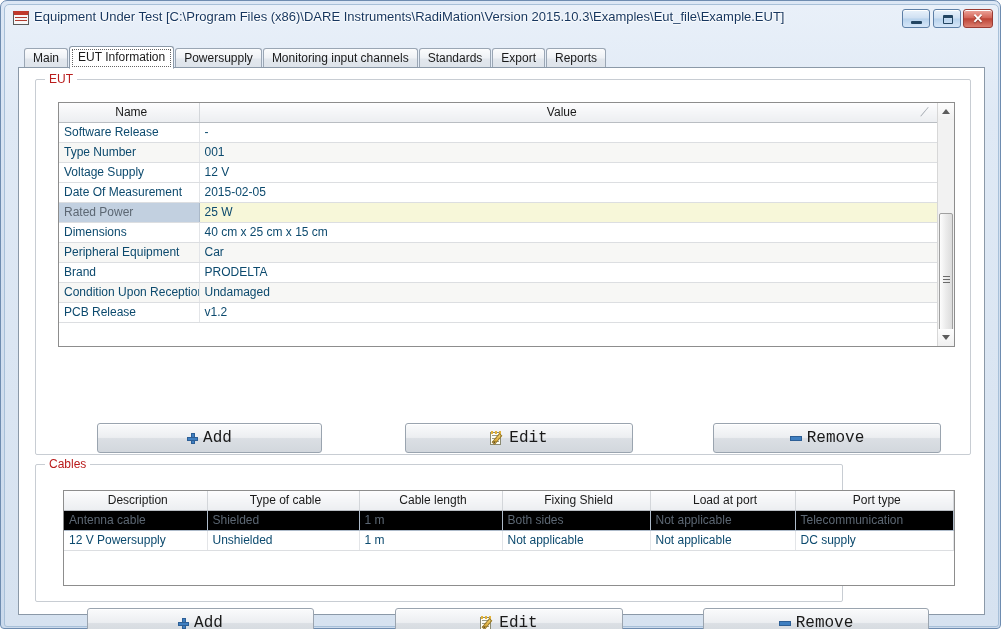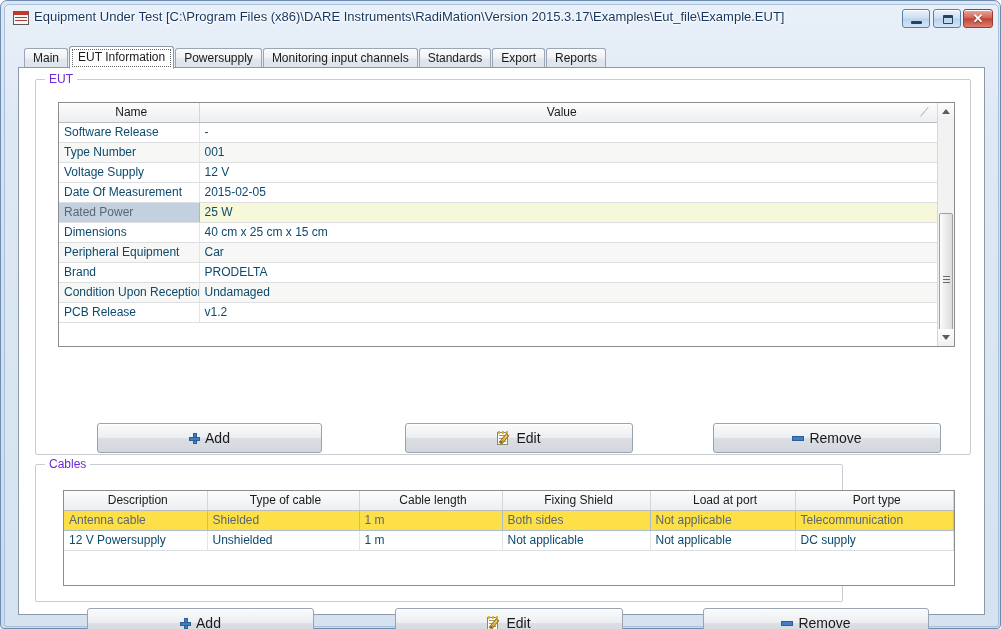--- a/index.html
+++ b/index.html
@@ -147,21 +147,21 @@
     border-radius: 2px;
   }
   .group-eut { left: 16px; top: 11px; width: 936px; height: 376px; }
   .group-cables { left: 16px; top: 396px; width: 808px; height: 138px; }
   .group-title {
     position: absolute;
     top: -8px; left: 9px;
     padding: 0 4px;
     background: #ffffff;
     font-size: 12px;
-    color: #6d28d9;
+    color: #b91c1c;
   }
 
   
   .grid {
     position: absolute;
     background: #ffffff;
     border: 1px solid #8d8d8d;
     overflow: hidden;
   }
   .grid-eut { left: 22px; top: 22px; width: 897px; height: 245px; }
@@ -194,21 +194,21 @@
   tr.alt td { background: #f7f7f5; }
   tr.sel td.name-cell {
     background: #c2d0e0;
     color: #5c6773;
     border-right: 1px solid #aab8c8;
   }
   tr.sel td.value-cell {
     background: #f7f7d9;
   }
   tr.row-sel td {
-    background: #fde047;
+    background: #000000;
     color: #5c6773;
     border-right: 1px solid #aebbca;
     border-bottom: 1px solid #aebbca;
     margin-top: 16px;
   }
   .hdr-resize {
     position: absolute;
     right: 22px; top: 3px;
     width: 13px; height: 13px;
     color: #9aa0a8;
@@ -265,23 +265,24 @@
   .btn {
     position: absolute;
     height: 30px;
     border: 1px solid #9aa4af;
     border-radius: 3px;
     background: linear-gradient(to bottom, #fafbfc 0%, #eceef1 48%, #dbdfe4 52%, #d2d7dd 100%);
     box-shadow: inset 0 1px 0 #ffffff;
     display: flex;
     align-items: center;
     justify-content: center;
-    font-size: 14px;
+    font-size: 16px;
     color: #1a1a1a;
     cursor: default;
+    font-family: Liberation Mono, monospace;
   }
   .btn .blabel { margin-left: 5px; }
 
   .btn-eut-add { left: 61px; top: 343px; width: 225px; }
   .btn-eut-edit { left: 369px; top: 343px; width: 228px; }
   .btn-eut-remove { left: 677px; top: 343px; width: 228px; }
 
   .btn-cab-add { left: 51px; top: 143px; width: 227px; }
   .btn-cab-edit { left: 359px; top: 143px; width: 228px; }
   .btn-cab-remove { left: 667px; top: 143px; width: 226px; }
@@ -365,21 +366,21 @@
 </head>
 <body>
 
 <div class="window">
   <div class="window-inner">
 
     <div class="titlebar">
       <div class="title-icon">
         <div class="appicon"></div>
       </div>
-      <div class="title-text">Equipment Under Test [C:\Program Files (x86)\DARE Instruments\RadiMation\Version 2015.3.17\Examples\Eut_file\Example.EUT]</div>
+      <div class="title-text">Equipment Under Test [C:\Program Files (x86)\DARE Instruments\RadiMation\Version 2015.10.3\Examples\Eut_file\Example.EUT]</div>
 
       <div class="winbtn winbtn-min">
         <span class="glyph-min"></span>
       </div>
       <div class="winbtn winbtn-max">
         <span class="glyph-max"></span>
       </div>
       <div class="winbtn winbtn-close">
         <span class="glyph-close">✕</span>
       </div>

